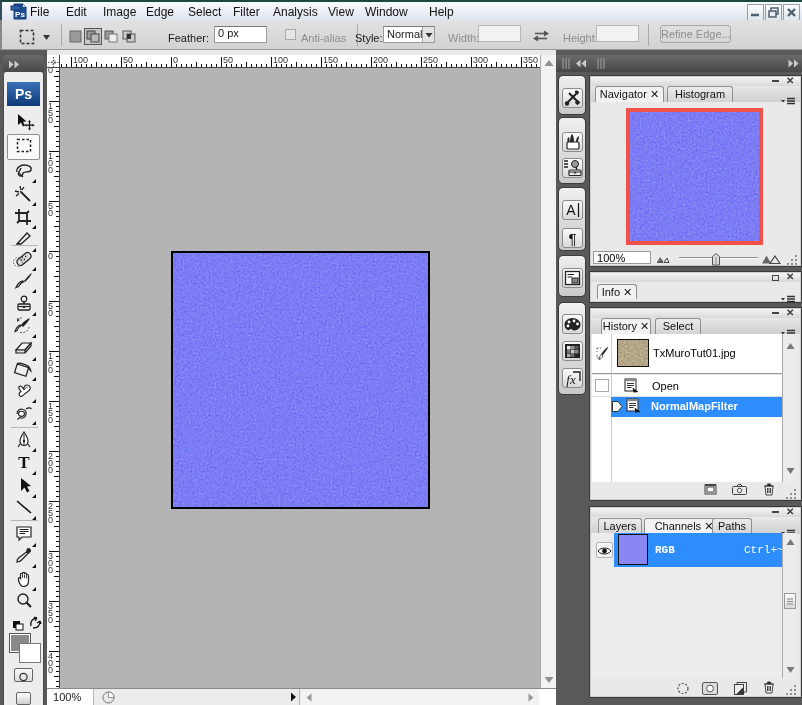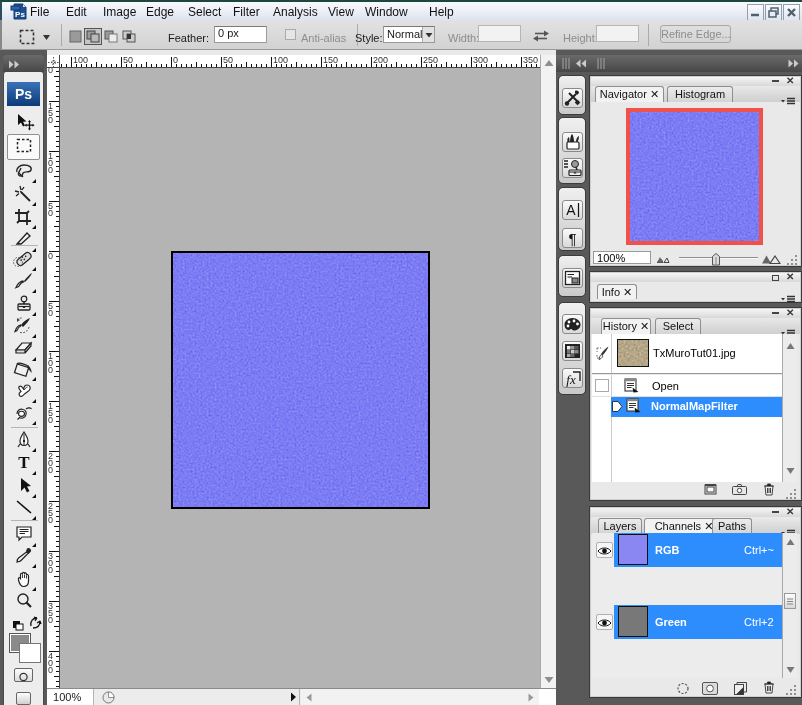--- a/index.html
+++ b/index.html
@@ -46,21 +46,21 @@
 
 .panel{position:absolute;left:33px;width:213px;background:#e9e9e9;border:1px solid #3a3a3a;box-shadow:inset 0 0 0 1px #cfcfcf;}
 .ptitle{position:absolute;left:1px;top:1px;right:1px;height:9px;background:linear-gradient(#f5f5f5,#d8d8d8);}
 .pmin{position:absolute;top:3px;width:7px;height:3px;border-bottom:2px solid #444;}
 .pclose{position:absolute;top:0px;width:9px;height:9px;color:#3a3a3a;font-size:10px;line-height:9px;font-weight:bold;}
 .tabrow{position:absolute;left:1px;right:1px;height:16px;background:linear-gradient(#e8e8e8,#cfcfcf);}
 .tab{position:absolute;top:0;height:16px;border:1px solid #8f8f8f;border-bottom:none;border-radius:3px 3px 0 0;font-size:11px;color:#111;text-align:center;line-height:15px;}
 .tab.on{background:#f2f2f2;}
 .tab.off{background:linear-gradient(#ececec,#d4d4d4);}
 .pmenu{position:absolute;width:16px;height:10px;color:#333;}
-.chrow{position:absolute;left:0;width:190px;height:41px;}
+.chrow{position:absolute;left:0;width:190px;height:41px;font-family:Liberation Mono, monospace;}
 .eyebox{position:absolute;left:4px;top:9px;width:17px;height:16px;background:#f6f6f6;border:1px solid #b0b0b0;border-radius:2px;padding-top:3px;text-align:center;}
 .chsel{position:absolute;left:22px;top:0;width:168px;height:34px;background:#2d8dfd;}
 .chthumb{position:absolute;left:26px;top:1px;width:30px;height:31px;border:1px solid #111;}
 .chlab{position:absolute;left:63px;top:11px;color:#fff;font-weight:bold;font-size:11px;}
 .chkey{position:absolute;left:152px;top:11px;color:#fff;font-size:11px;}
 </style></head>
 <body>
 <div id="menubar">
   <svg class="abs" style="left:8px;top:1px" width="18" height="17" viewBox="0 0 18 17">
       <path d="M4 1 L13 1 L16 4 L16 16 L4 16 Z" fill="#1c4f91" stroke="#123a6e"></path>
@@ -789,30 +789,20 @@
       <div class="chrow" style="top:0">
           <div class="eyebox"><svg width="15" height="10" viewBox="0 0 15 10">
               <path d="M1 5 C4 1 11 1 14 5 C11 9 4 9 1 5 Z" fill="#fff" stroke="#111"></path>
               <circle cx="7.5" cy="5" r="2.4" fill="#111"></circle>
             </svg></div>
         <div class="chsel"></div>
           <div class="chthumb" style="background:#8a87f3"></div>
           <div class="chlab">RGB</div>
           <div class="chkey">Ctrl+~</div>
         </div>
-      <div class="chrow" style="top:72px">
-          <div class="eyebox"><svg width="15" height="10" viewBox="0 0 15 10">
-              <path d="M1 5 C4 1 11 1 14 5 C11 9 4 9 1 5 Z" fill="#fff" stroke="#111"></path>
-              <circle cx="7.5" cy="5" r="2.4" fill="#111"></circle>
-            </svg></div>
-        <div class="chsel"></div>
-          <div class="chthumb" style="background:#787878"></div>
-          <div class="chlab">Green</div>
-          <div class="chkey">Ctrl+2</div>
-        </div>
     </div>
     <div class="abs" style="left:192px;top:26px;width:15px;height:145px;background:#ececec;border-left:1px solid #aaa;">
       <svg style="position:absolute;left:3px;top:5px" width="9" height="8">
           <path d="M4.5 1 L8.5 7 L0.5 7 Z" fill="#777"></path>
         </svg>
       <div style="position:absolute;left:1px;top:60px;width:12px;height:16px;background:linear-gradient(#fdfdfd,#d8d8d8);border:1px solid #999;"><svg width="10" height="14">
             <path d="M2 5 H8 M2 7.5 H8 M2 10 H8" stroke="#888" stroke-width="1"></path>
           </svg></div>
       <svg style="position:absolute;left:3px;top:133px" width="9" height="8">
           <path d="M4.5 7 L8.5 1 L0.5 1 Z" fill="#777"></path>

